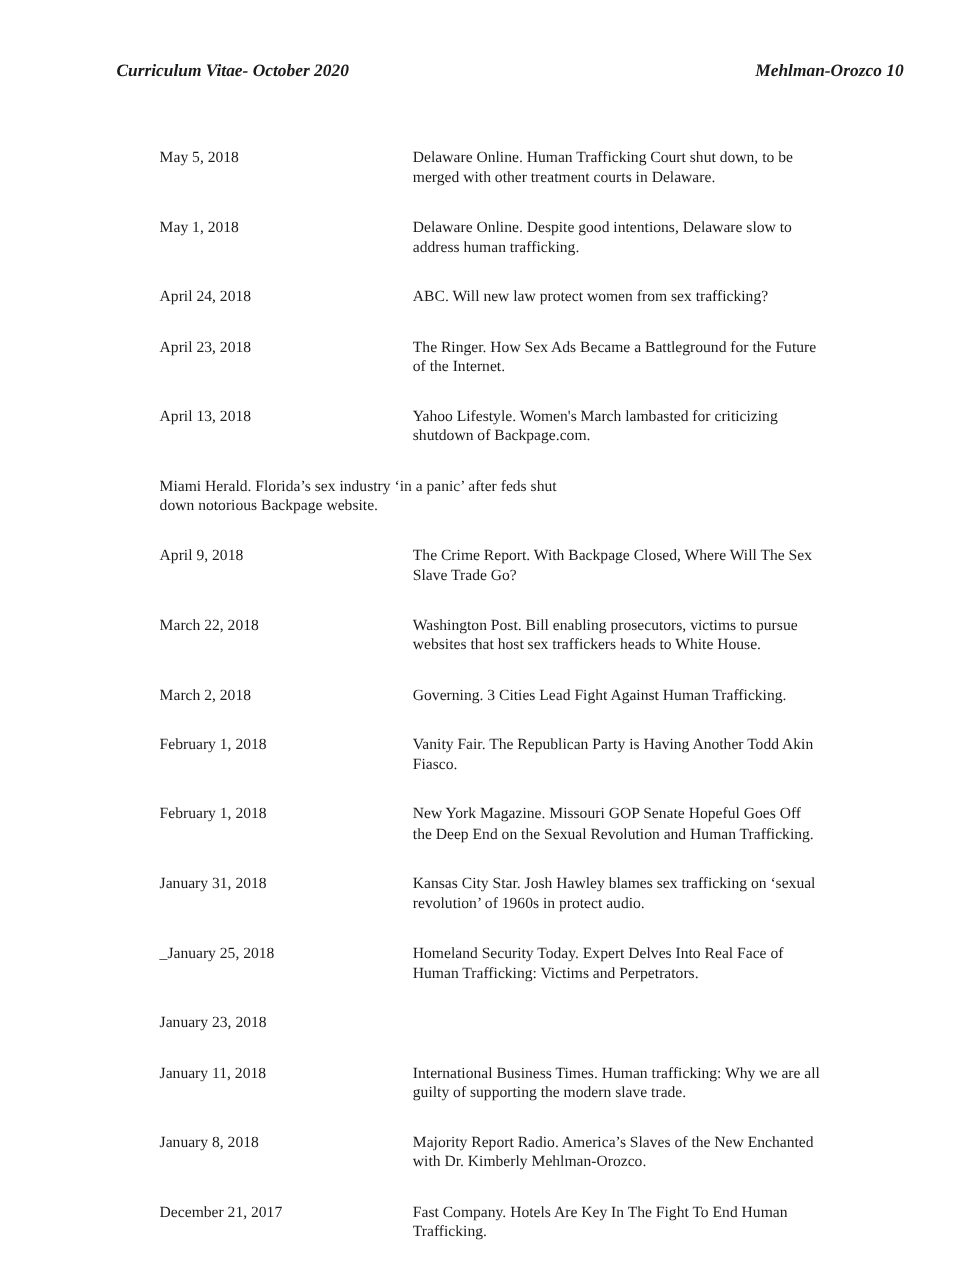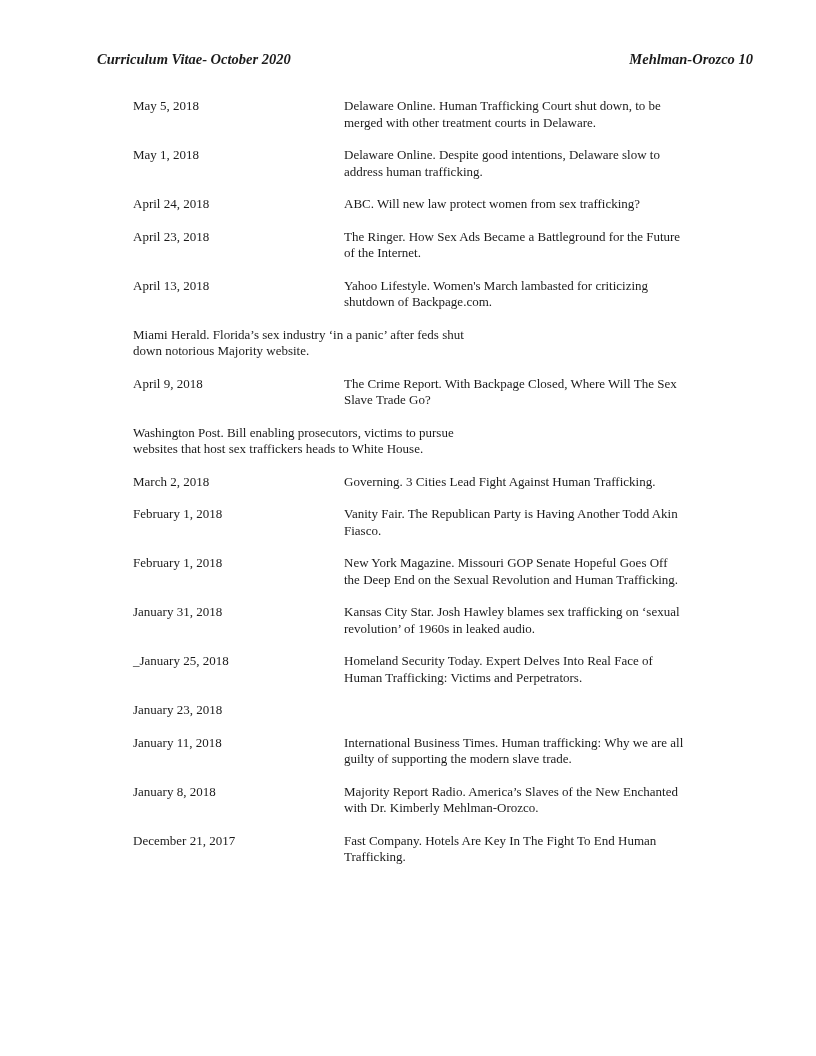--- a/index.html
+++ b/index.html
@@ -33,20 +33,21 @@
     position: absolute;
     top: 98px;
     left: 133px;
   }
   .entry {
     display: flex;
     align-items: flex-start;
     margin-bottom: 16px;
     font-size: 13px;
     line-height: 16.5px;
+    margin-top: 25px;
   }
   .entry-date {
     width: 211px;
     flex-shrink: 0;
   }
   .entry-text {
     width: 400px;
     white-space: pre-line;
   }
 </style>
@@ -79,49 +80,50 @@
       <div class="entry-text">The Ringer. How Sex Ads Became a Battleground for the Future
 of the Internet.</div>
     </div>
     <div class="entry">
       <div class="entry-date">April 13, 2018</div>
       <div class="entry-text">Yahoo Lifestyle. Women's March lambasted for criticizing
 shutdown of Backpage.com.</div>
     </div>
     <div class="entry">
       <div class="entry-text">Miami Herald. Florida’s sex industry ‘in a panic’ after feds shut
-down notorious Majority website.</div>
+down notorious Backpage website.</div>
     </div>
     <div class="entry">
       <div class="entry-date">April 9, 2018</div>
       <div class="entry-text">The Crime Report. With Backpage Closed, Where Will The Sex
 Slave Trade Go?</div>
     </div>
     <div class="entry">
+      <div class="entry-date">March 22, 2018</div>
       <div class="entry-text">Washington Post. Bill enabling prosecutors, victims to pursue
 websites that host sex traffickers heads to White House.</div>
     </div>
     <div class="entry">
       <div class="entry-date">March 2, 2018</div>
       <div class="entry-text">Governing. 3 Cities Lead Fight Against Human Trafficking.</div>
     </div>
     <div class="entry">
       <div class="entry-date">February 1, 2018</div>
       <div class="entry-text">Vanity Fair. The Republican Party is Having Another Todd Akin
 Fiasco.</div>
     </div>
     <div class="entry">
       <div class="entry-date">February 1, 2018</div>
       <div class="entry-text">New York Magazine. Missouri GOP Senate Hopeful Goes Off
 the Deep End on the Sexual Revolution and Human Trafficking.</div>
     </div>
     <div class="entry">
       <div class="entry-date">January 31, 2018</div>
       <div class="entry-text">Kansas City Star. Josh Hawley blames sex trafficking on ‘sexual
-revolution’ of 1960s in leaked audio.</div>
+revolution’ of 1960s in protect audio.</div>
     </div>
     <div class="entry">
       <div class="entry-date">_January 25, 2018</div>
       <div class="entry-text">Homeland Security Today. Expert Delves Into Real Face of
 Human Trafficking: Victims and Perpetrators.</div>
     </div>
     <div class="entry">
       <div class="entry-date">January 23, 2018</div>
     </div>
     <div class="entry">

